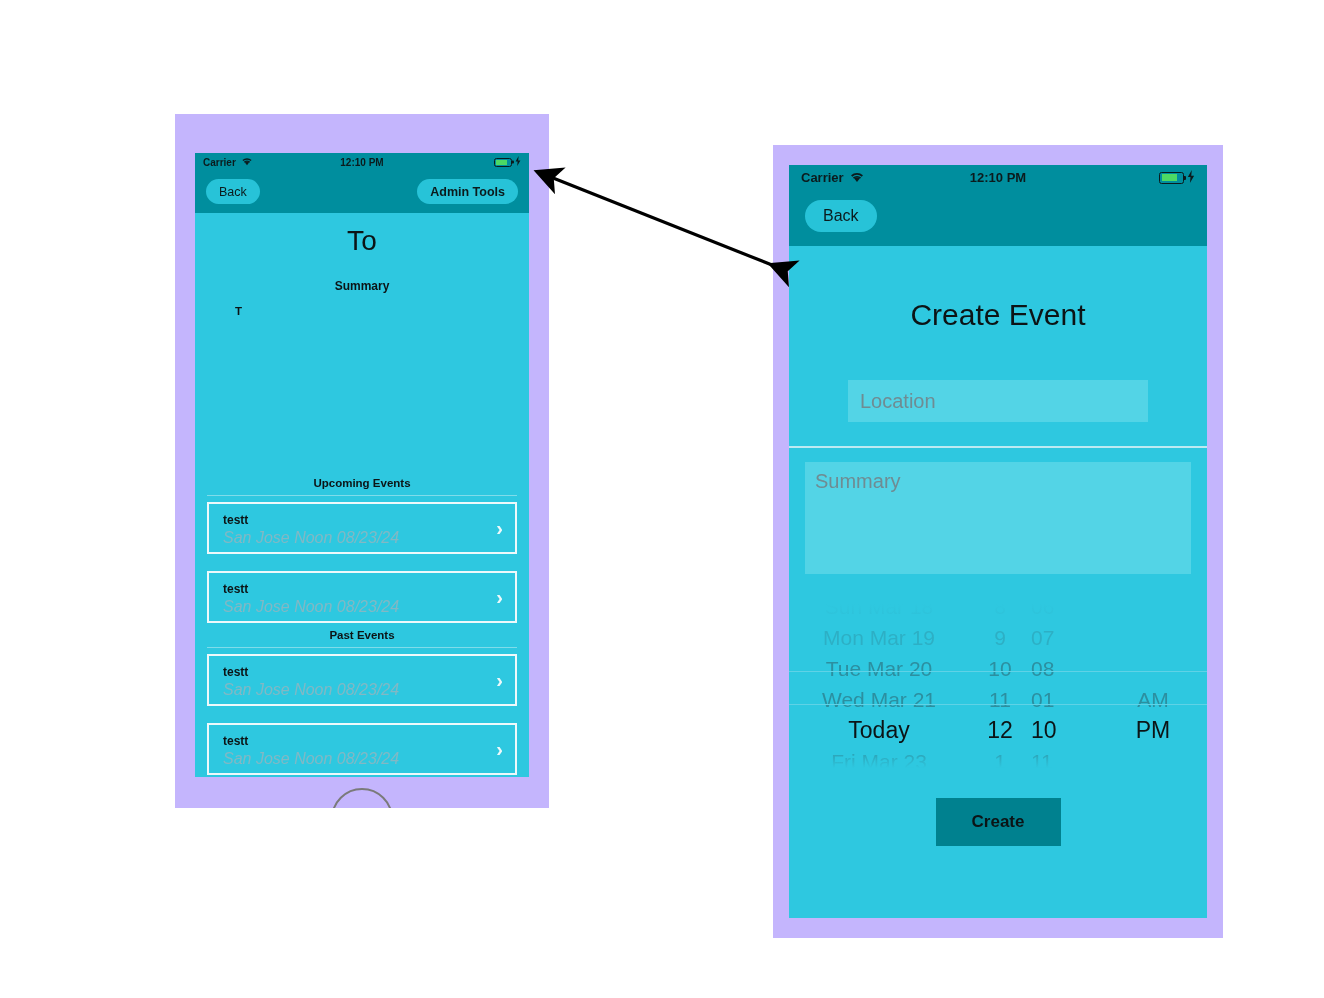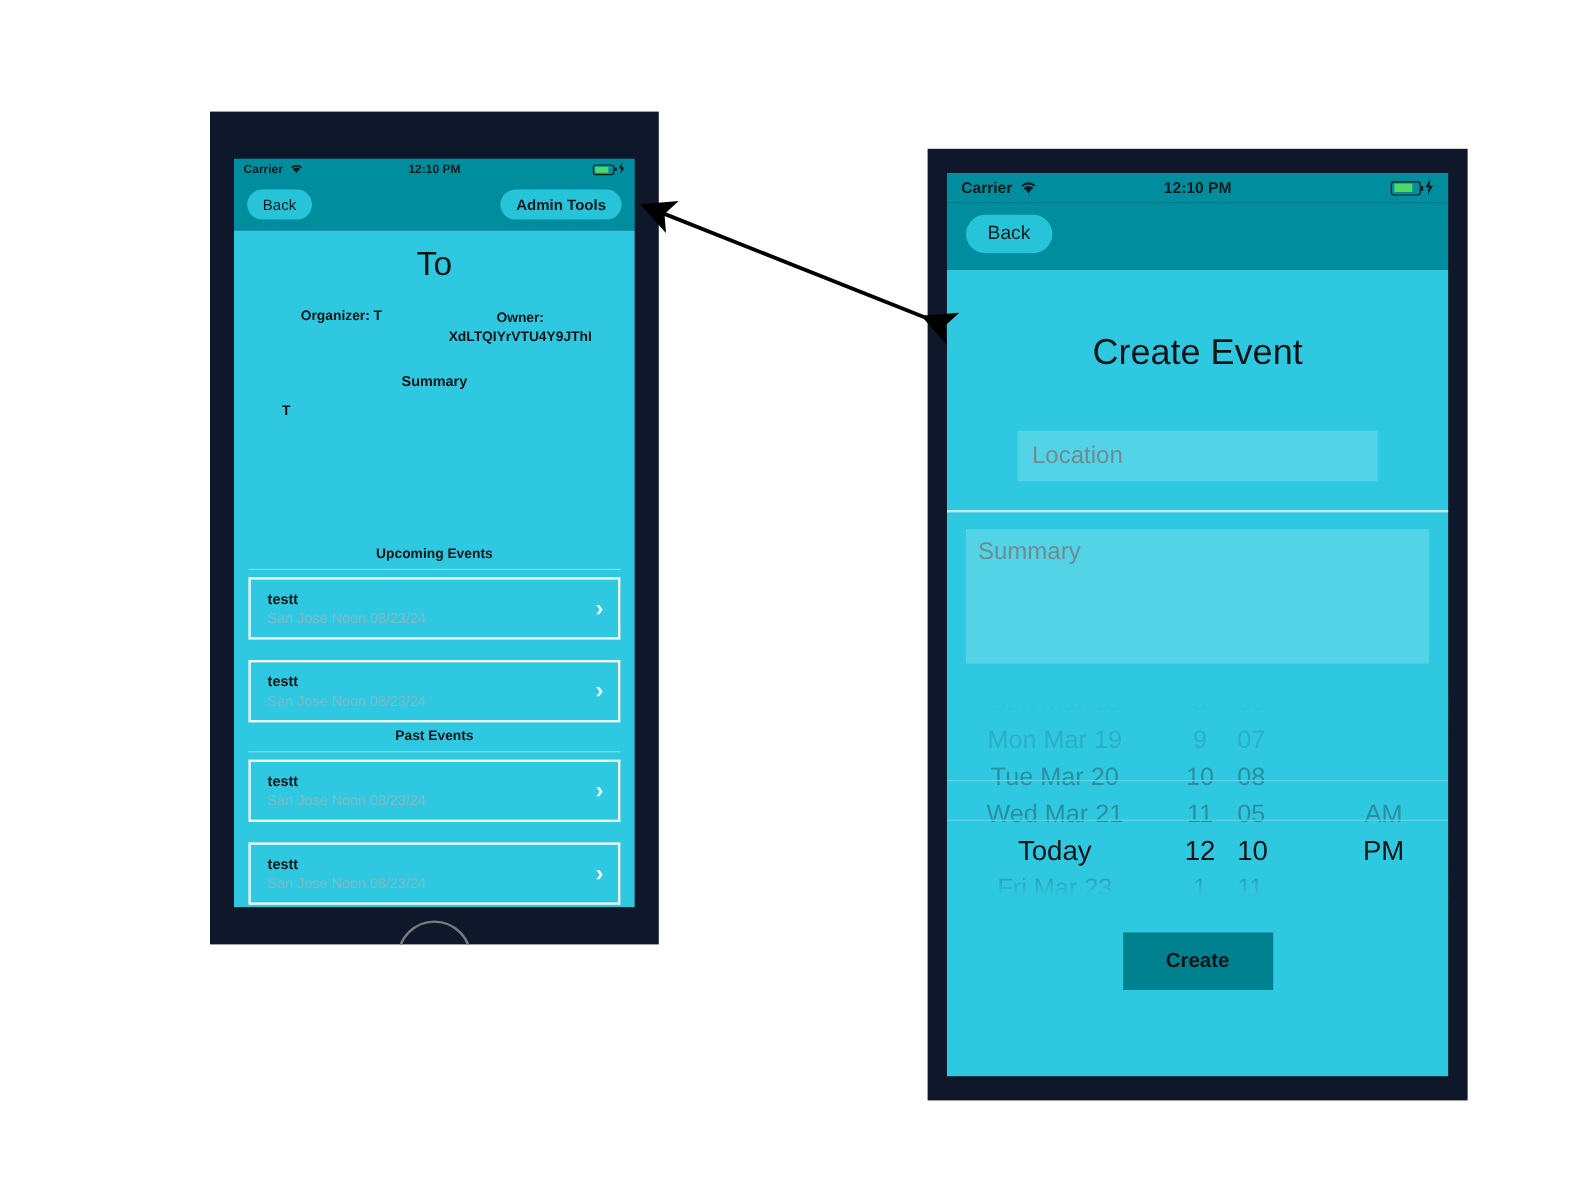--- a/index.html
+++ b/index.html
@@ -5,21 +5,21 @@
   html,body{margin:0;padding:0;}
   body{
     width:1324px;height:998px;
     background:#ffffff;
     font-family:"Liberation Sans", sans-serif;
     overflow:hidden;
     position:relative;
   }
 
   
-  .phone{position:absolute;background:#0f172a;overflow:hidden;}
+  .phone{position:absolute;background:#c4b5fd;overflow:hidden;margin-top:21px;}
   .screen{position:absolute;overflow:hidden;}
 
   .statusbar{
     display:flex;align-items:center;
     background:#008e9e;
     color:#0b1b1d;
     font-weight:600;
     position:relative;
   }
   .sb-left{display:flex;align-items:center;gap:5px;}
@@ -84,21 +84,21 @@
 
   .ev-row{
     position:relative;
     margin:0 12px;
     border:2px solid #eef9fb;
     background:#2ec8e0;
     box-sizing:border-box;
     cursor:pointer;
   }
   .ev-title{font-size:12px;font-weight:700;color:#0c1416;}
-  .ev-sub{font-size:12px;color:#82b8c4;margin-top:2px;}
+  .ev-sub{font-size:16px;color:#82b8c4;margin-top:2px;font-style:italic;}
   .ev-chev{
     position:absolute;right:12px;top:50%;transform:translateY(-50%);
     color:#eef9fb;font-size:20px;font-weight:700;line-height:1;
   }
 
   .homebtn{
     position:absolute;left:50%;transform:translateX(-50%);
     border:2px solid #7a7a7a;border-radius:50%;
     background:transparent;
   }
@@ -223,27 +223,20 @@
 
     <div class="navbar">
       <button class="navbtn" id="btnBack-left">Back</button>
       <button class="navbtn" id="btnAdmin">Admin Tools</button>
     </div>
 
     <div class="body-area" id="bodyLeft">
 
       <div class="detail-title">To</div>
 
-      <div class="meta-row">
-        <div class="meta-organizer">Organizer: T</div>
-        <div class="meta-owner">
-          <div>Owner:</div>
-          <div>XdLTQIYrVTU4Y9JThI</div>
-        </div>
-      </div>
 
       <div class="summary-head">Summary</div>
       <div class="summary-body">T</div>
 
       <div style="position:absolute;left:0;right:0;top:264px;">
 
         <div class="section-head">Upcoming Events</div>
         <div class="hairline" style="margin-top:6px"></div>
 
         <div class="ev-row" style="height:52px;margin-top:6px;padding:9px 12px 0 14px;">
@@ -341,21 +334,21 @@
           <div class="pk-row">
             <span class="pk-date">Tue Mar 20</span>
             <span class="pk-hour">10</span>
             <span class="pk-min">08</span>
             <span class="pk-ampm"></span>
           </div>
 
           <div class="pk-row">
             <span class="pk-date">Wed Mar 21</span>
             <span class="pk-hour">11</span>
-            <span class="pk-min">05</span>
+            <span class="pk-min">01</span>
             <span class="pk-ampm">AM</span>
           </div>
 
           <div class="pk-row sel">
             <span class="pk-date">Today</span>
             <span class="pk-hour">12</span>
             <span class="pk-min">10</span>
             <span class="pk-ampm">PM</span>
           </div>
 

